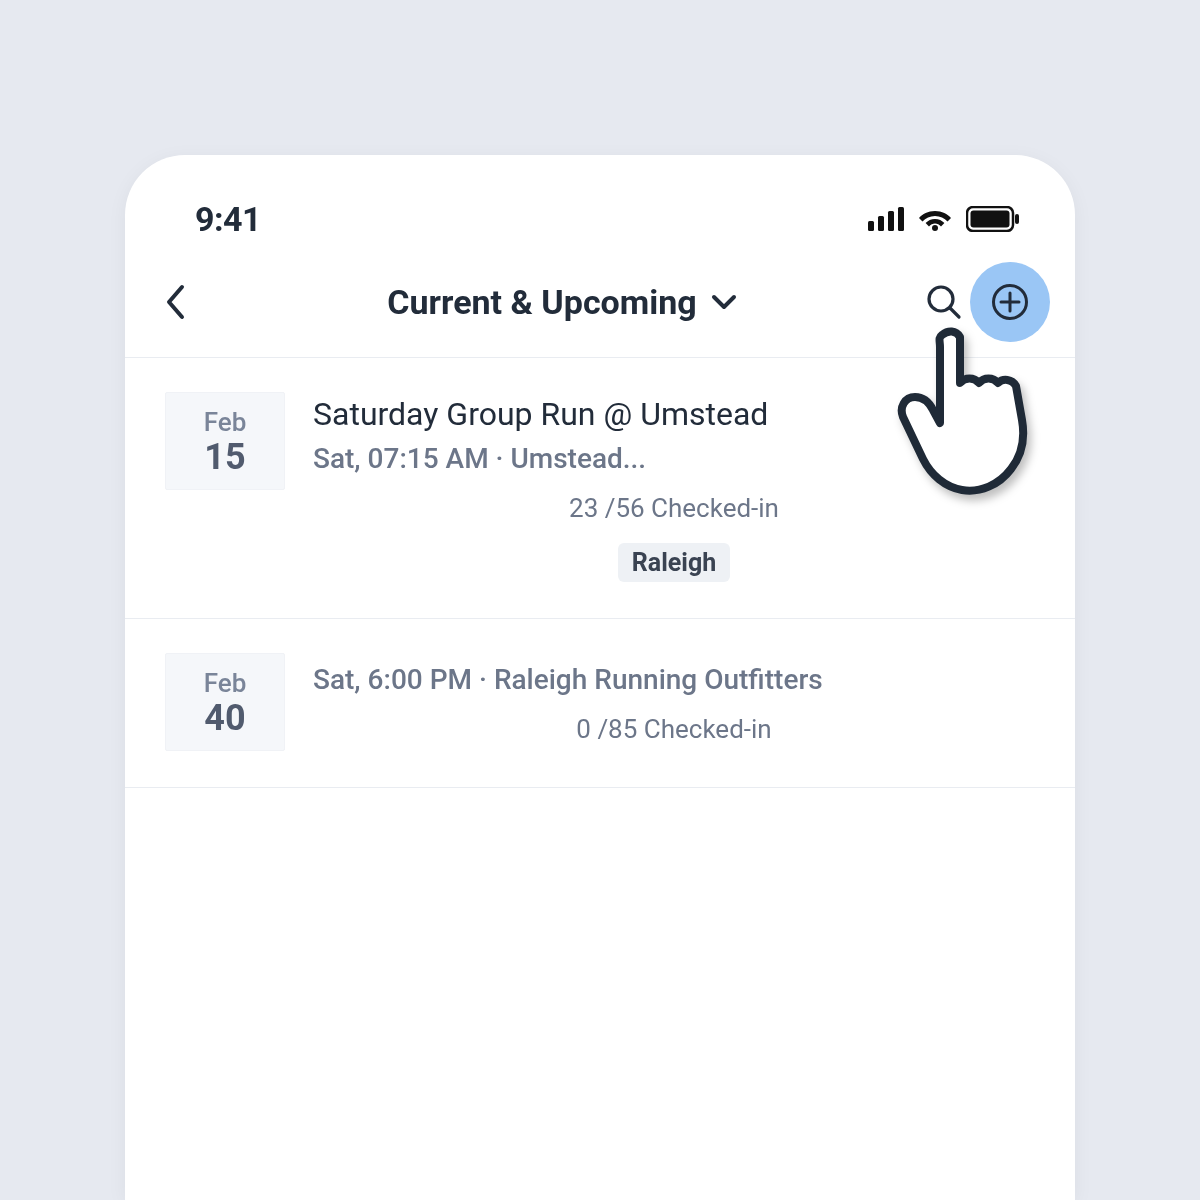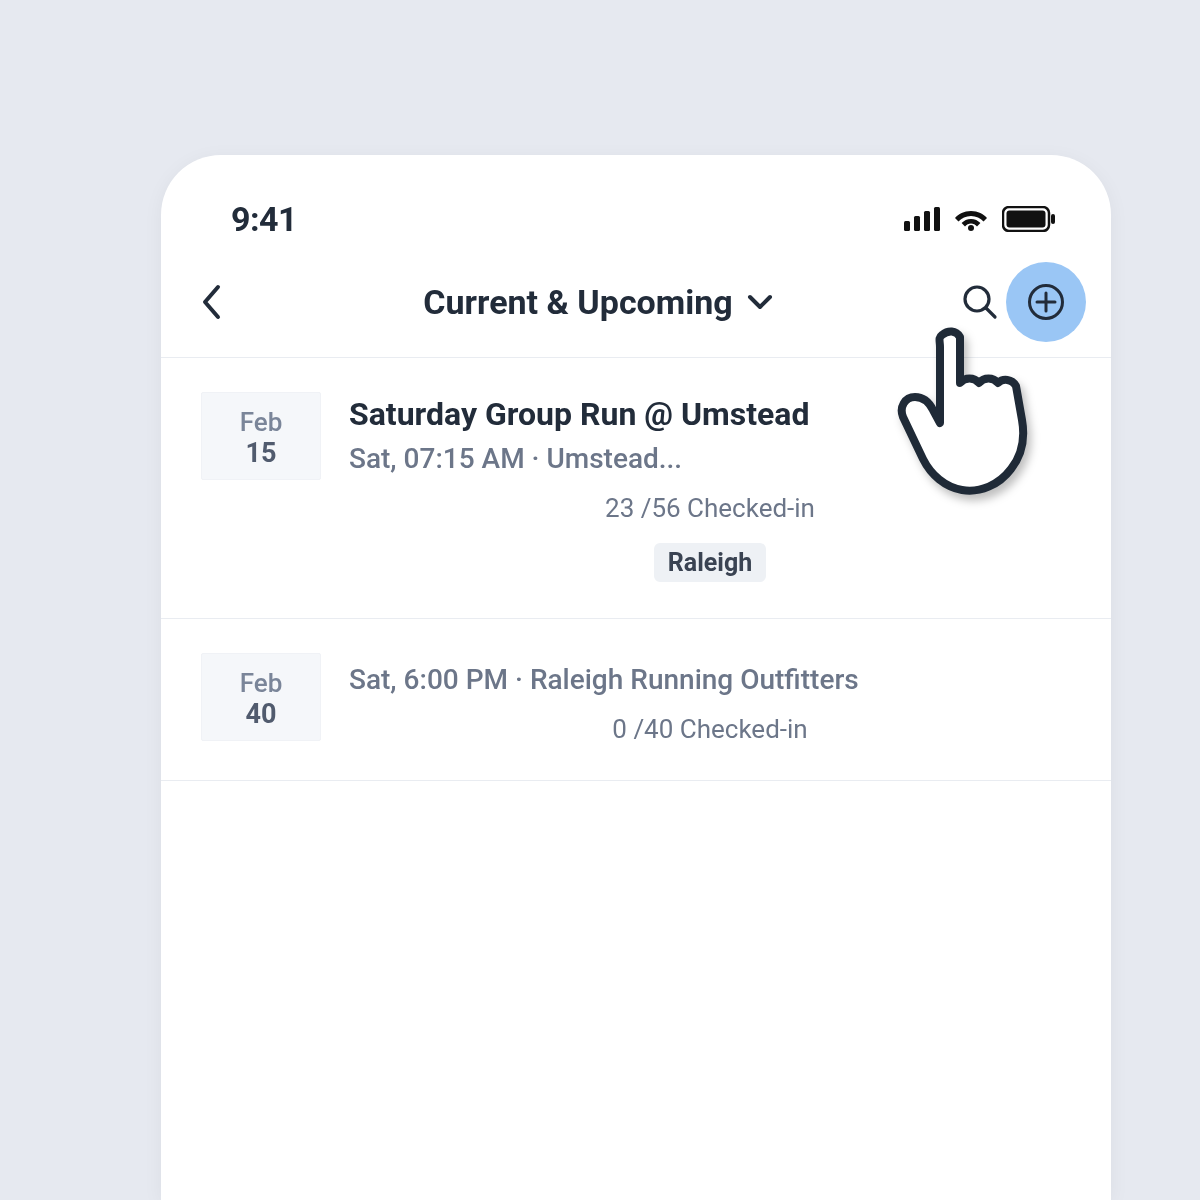--- a/index.html
+++ b/index.html
@@ -13,21 +13,20 @@
   .phone {
     position:absolute;
     left:125px;
     top:155px;
     width:950px;
     height:1045px;
     background:#FFFFFF;
     border-radius:60px 60px 0 0;
     box-shadow: 0 4px 20px rgba(0,0,0,0.05);
     overflow:hidden;
-    margin-left:36px;
   }
   
   .statusbar {
     display:flex;
     align-items:center;
     justify-content:space-between;
     padding: 38px 55px 10px 70px;
     height:100px;
   }
   .status-time {
@@ -104,30 +103,30 @@
     text-align:center;
     padding:14px 0 12px 0;
     flex-shrink:0;
   }
   .date-badge .month {
     font-size:26px;
     color:#7A8599;
     font-weight:500;
   }
   .date-badge .day {
-    font-size:27px;
+    font-size:36px;
     font-weight:700;
     color:#515B6E;
     line-height:1.05;
     margin-top:2px;
   }
   .event-info { flex:1; padding-top:2px; }
   .event-title {
     font-size:32px;
-    font-weight:700;
+    font-weight:400;
     color:#222C3A;
     line-height:1.25;
   }
   .event-sub {
     font-size:28px;
     color:#6C7689;
     font-weight:500;
     margin-top:8px;
   }
   .meta-row {
@@ -240,21 +239,21 @@
     </div>
 
     <div class="event-row">
       <div class="date-badge">
         <div class="month">Feb</div>
         <div class="day">40</div>
       </div>
       <div class="event-info">
         <div class="event-sub">Sat, 6:00 PM · Raleigh Running Outfitters</div>
         <div class="meta-row">
-          <span class="checkin">0 /40 Checked-in</span>
+          <span class="checkin">0 /85 Checked-in</span>
         </div>
       </div>
     </div>
 
   </div>
 
 </div>
 
 <svg class="pointer" width="150" height="175" viewBox="0 0 150 175">
   <path d="

